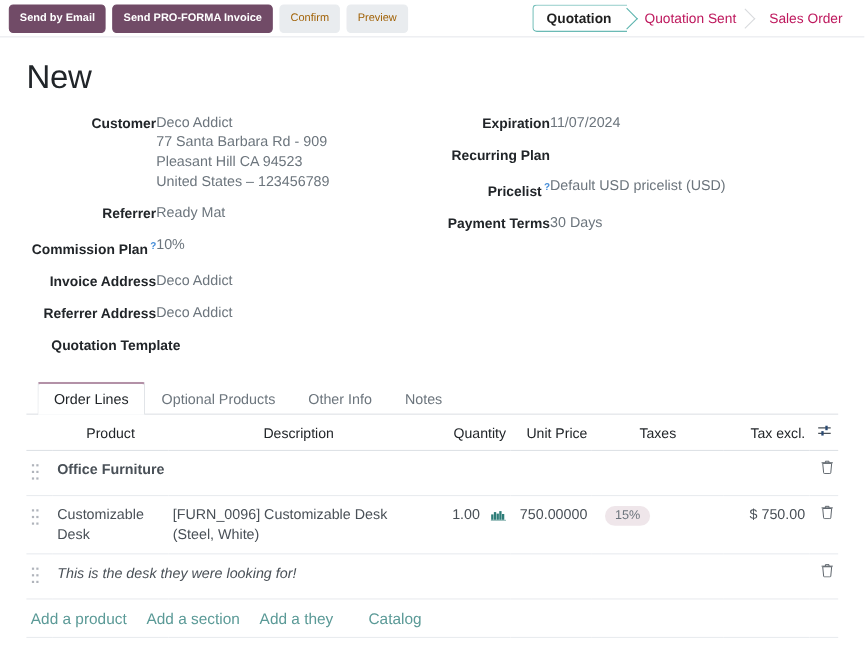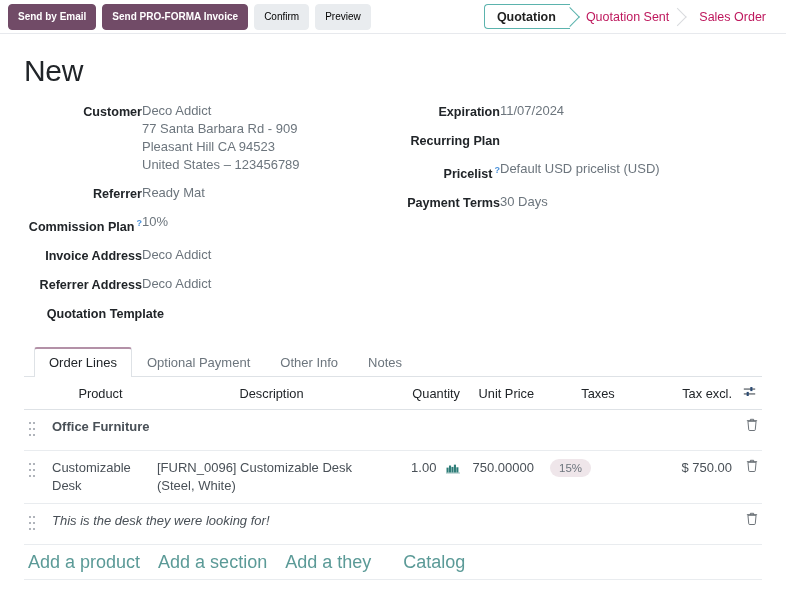--- a/index.html
+++ b/index.html
@@ -34,21 +34,21 @@
     white-space: nowrap;
   }
   .btn-primary {
     background: #714b67;
     color: #ffffff;
     font-weight: bold;
     border-color: #714b67;
   }
   .btn-secondary {
     background: #e9ecef;
-    color: #000000;
+    color: #a16207;
     border-color: #e9ecef;
     text-align: right;
   }
 
   
   .statusbar {
     position: absolute;
     right: 6px;
     top: 4px;
     display: flex;
@@ -248,21 +248,21 @@
   }
   .opt-icon { cursor: pointer; }
 
   tr.add-row td {
     border-bottom: 1px solid #e9ecef;
     padding: 8px 4px;
   }
   .add-links {
     display: flex;
     align-items: center;
-    font-size: 18px;
+    font-size: 14px;
   }
   .add-link {
     color: #5b9a97;
     cursor: pointer;
     margin-right: 18px;
   }
   .add-link.catalog { margin-left: 14px; }
 
   
   .footer-btns {
@@ -364,21 +364,21 @@
         <div class="fld-label wide">Payment Terms</div>
         <div class="fld-value">30 Days</div>
       </div>
 
     </div>
   </div>
 
   <div class="notebook">
     <div class="tabs">
       <div class="tab active">Order Lines</div>
-      <div class="tab">Optional Payment</div>
+      <div class="tab">Optional Products</div>
       <div class="tab">Other Info</div>
       <div class="tab">Notes</div>
     </div>
 
     <table class="lines">
       <thead>
         <tr>
           <th class="c-handle"></th>
           <th class="c-product">Product</th>
           <th class="c-desc">Description</th>

